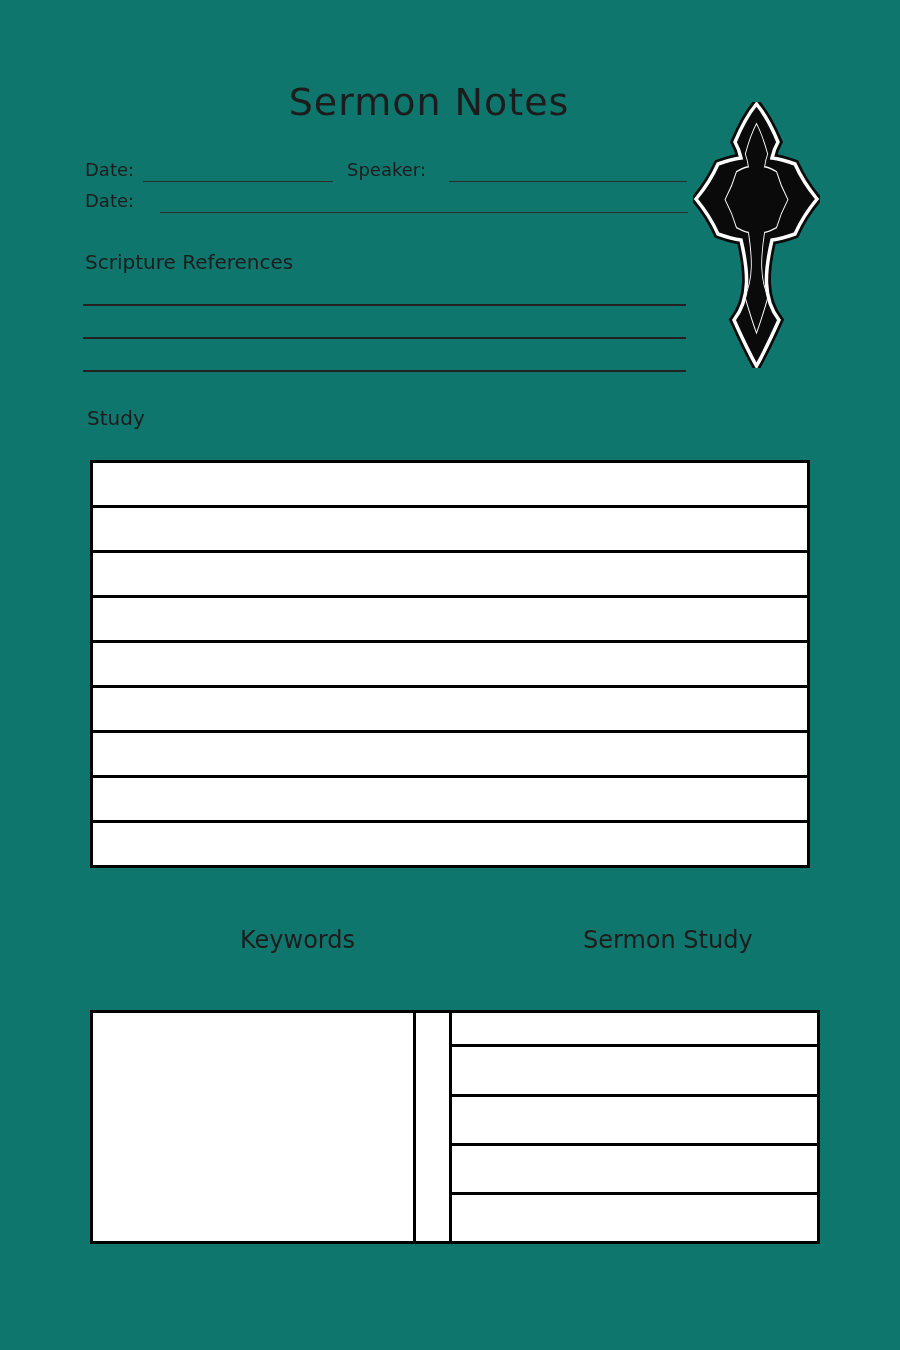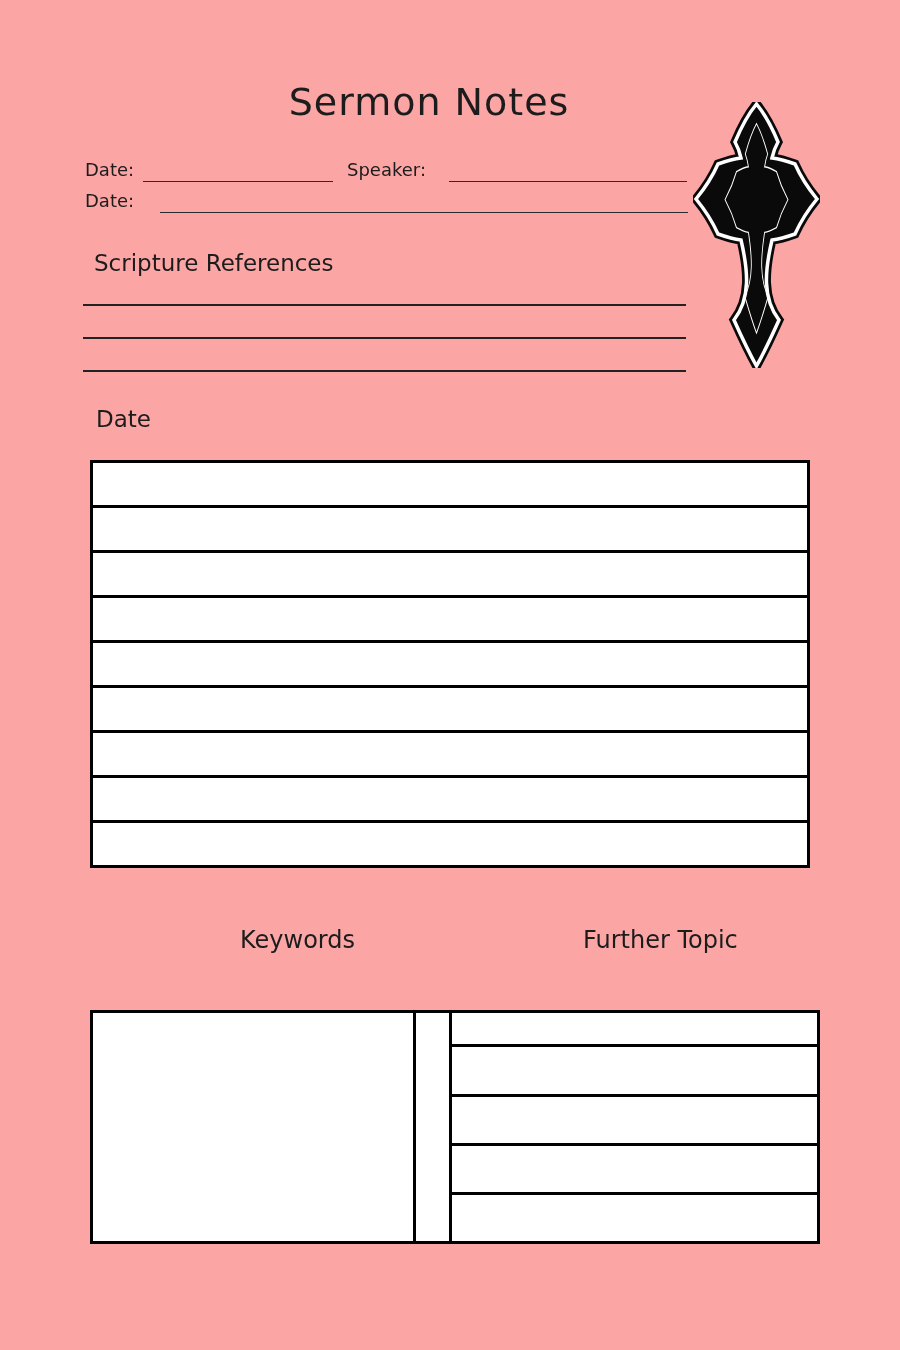--- a/index.html
+++ b/index.html
@@ -1,33 +1,33 @@
 <!DOCTYPE html>
 <html><head>
 <meta charset="utf-8">
 <style>
   html,body{margin:0;padding:0;background:#ffffff;}
   .page{
     position:relative;
     width:900px;height:1350px;
-    background:#fca5a5;
+    background:#0f766e;
     font-family:"DejaVu Sans", sans-serif;
     color:#1a1a1a;
     overflow:hidden;
   }
   .abs{position:absolute;}
   .title{
     left:0;top:80px;width:858px;
     text-align:center;
     font-size:38px;letter-spacing:1px;
     color:#1c1c1c;
   }
   .field-label{font-size:18px;color:#1c1c1c;white-space:nowrap;}
   .fill-line{border-top:1.6px solid #2b2b2b;height:0;}
-  .section-heading{font-size:23px;color:#1c1c1c;white-space:nowrap;margin-left:9px;}
+  .section-heading{font-size:20px;color:#1c1c1c;white-space:nowrap;}
   .sub-heading{font-size:24px;color:#1c1c1c;white-space:nowrap;margin-left:48px;}
 
   
   .scripture-lines{left:83px;top:273px;width:603px;}
   .scripture-line{height:31px;border-bottom:2px solid #222;}
 
   
   .notes-table{
     left:90px;top:460px;width:720px;height:408px;
     border:3px solid #000;box-sizing:border-box;
@@ -77,35 +77,35 @@
   <div class="abs field-label" style="left:85px;top:190px">Date:</div>
   <div class="abs fill-line" style="left:160px;top:212px;width:528px"></div>
 
   <div class="abs section-heading" style="left:85px;top:250px">Scripture References</div>
   <div class="abs scripture-lines">
     <div class="scripture-line"></div>
   <div class="scripture-line"></div>
       <div class="scripture-line"></div>
     </div>
 
-  <div class="abs section-heading" style="left:87px;top:406px">Date</div>
+  <div class="abs section-heading" style="left:87px;top:406px">Study</div>
   <div class="abs notes-table">
     <div class="notes-row"></div>
   <div class="notes-row"></div>
       <div class="notes-row"></div>
       <div class="notes-row"></div>
       <div class="notes-row"></div>
       <div class="notes-row"></div>
       <div class="notes-row"></div>
       <div class="notes-row"></div>
       <div class="notes-row"></div>
     </div>
 
   <div class="abs sub-heading" style="left:192px;top:926px">Keywords</div>
-  <div class="abs sub-heading" style="left:535px;top:926px">Further Topic</div>
+  <div class="abs sub-heading" style="left:535px;top:926px">Sermon Study</div>
 
   <div class="abs bottom-block">
     <div class="keywords-box"></div>
     <div class="gap-col"></div>
     <div class="fs-table">
       <div class="fs-row"></div>
     <div class="fs-row"></div>
         <div class="fs-row"></div>
         <div class="fs-row"></div>
         <div class="fs-row"></div>

